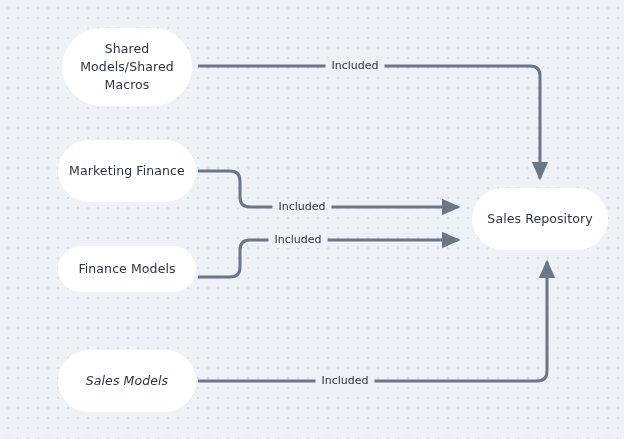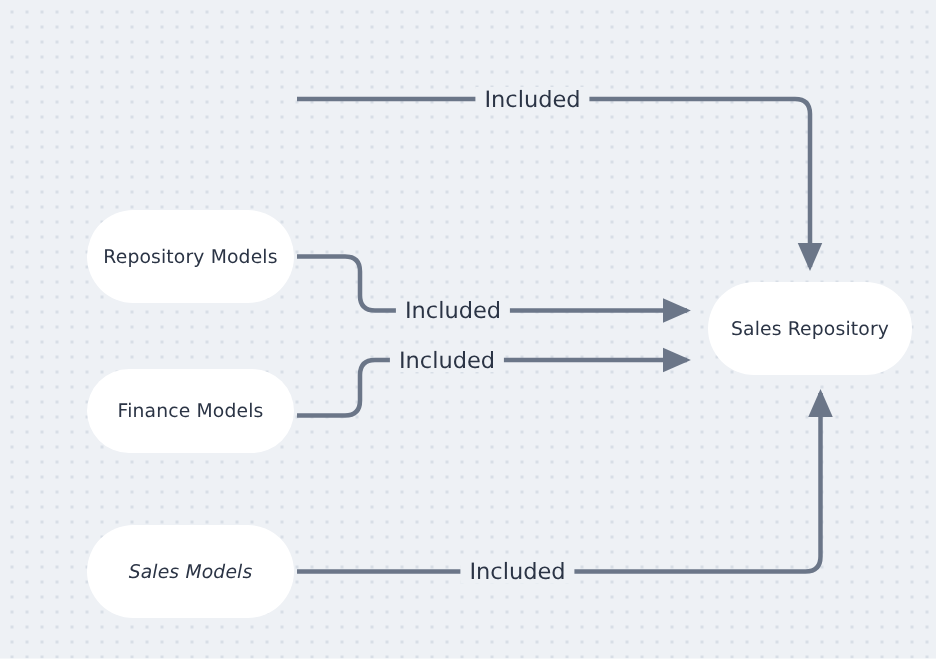--- a/index.html
+++ b/index.html
@@ -42,21 +42,21 @@
     line-height: 18px;
     letter-spacing: 0.1px;
     box-sizing: border-box;
     padding: 4px 10px;
   }
   .edge-label {
     position: absolute;
     transform: translate(-50%, -50%);
     background: #eef1f5;
     color: #2b3445;
-    font-size: 15px;
+    font-size: 11px;
     line-height: 14px;
     padding: 1px 6px;
     white-space: nowrap;
   }
 </style>
 </head>
 <body>
 
 <div id="canvas">
 
@@ -71,26 +71,31 @@
       <path d="M 198 66 H 530 Q 540 66 540 76 V 178" marker-end="url(#arrow)"></path>
 
       <path d="M 198 171 H 230 Q 240 171 240 181 V 197 Q 240 207 250 207 H 458" marker-end="url(#arrow)"></path>
 
       <path d="M 198 277 H 230 Q 240 277 240 267 V 250 Q 240 240 250 240 H 458" marker-end="url(#arrow)"></path>
 
       <path d="M 198 381 H 537 Q 547 381 547 371 V 262" marker-end="url(#arrow)"></path>
     </g>
   </svg>
 
+  <div class="node" style="left:62px; top:28px; width:130px; height:78px;">
+    <span style="white-space:pre-line;">Shared
+Models/Shared
+Macros</span>
+  </div>
 
   <div class="node" style="left:58px; top:140px; width:138px; height:62px;">
-    <span style="white-space:pre-line;">Repository Models</span>
+    <span style="white-space:pre-line;">Marketing Finance</span>
   </div>
 
-  <div class="node" style="left:58px; top:246px; width:138px; height:56px;">
+  <div class="node" style="left:58px; top:246px; width:138px; height:46px;">
     <span style="white-space:pre-line;">Finance Models</span>
   </div>
 
   <div class="node" style="left:58px; top:350px; width:138px; height:62px;font-style:italic;">
     <span style="white-space:pre-line;">Sales Models</span>
   </div>
 
   <div class="node" style="left:472px; top:188px; width:136px; height:62px;">
     <span style="white-space:pre-line;">Sales Repository</span>
   </div>

